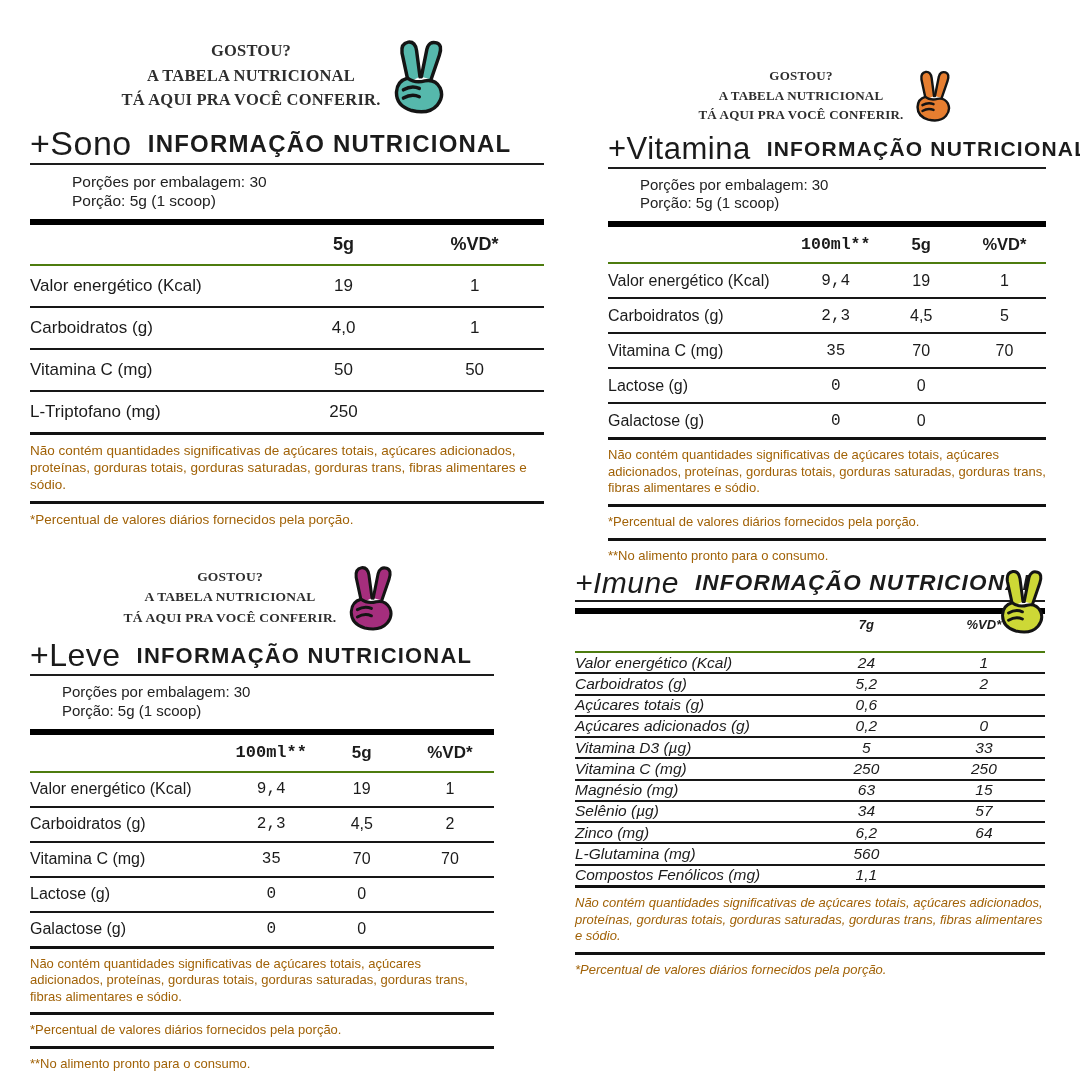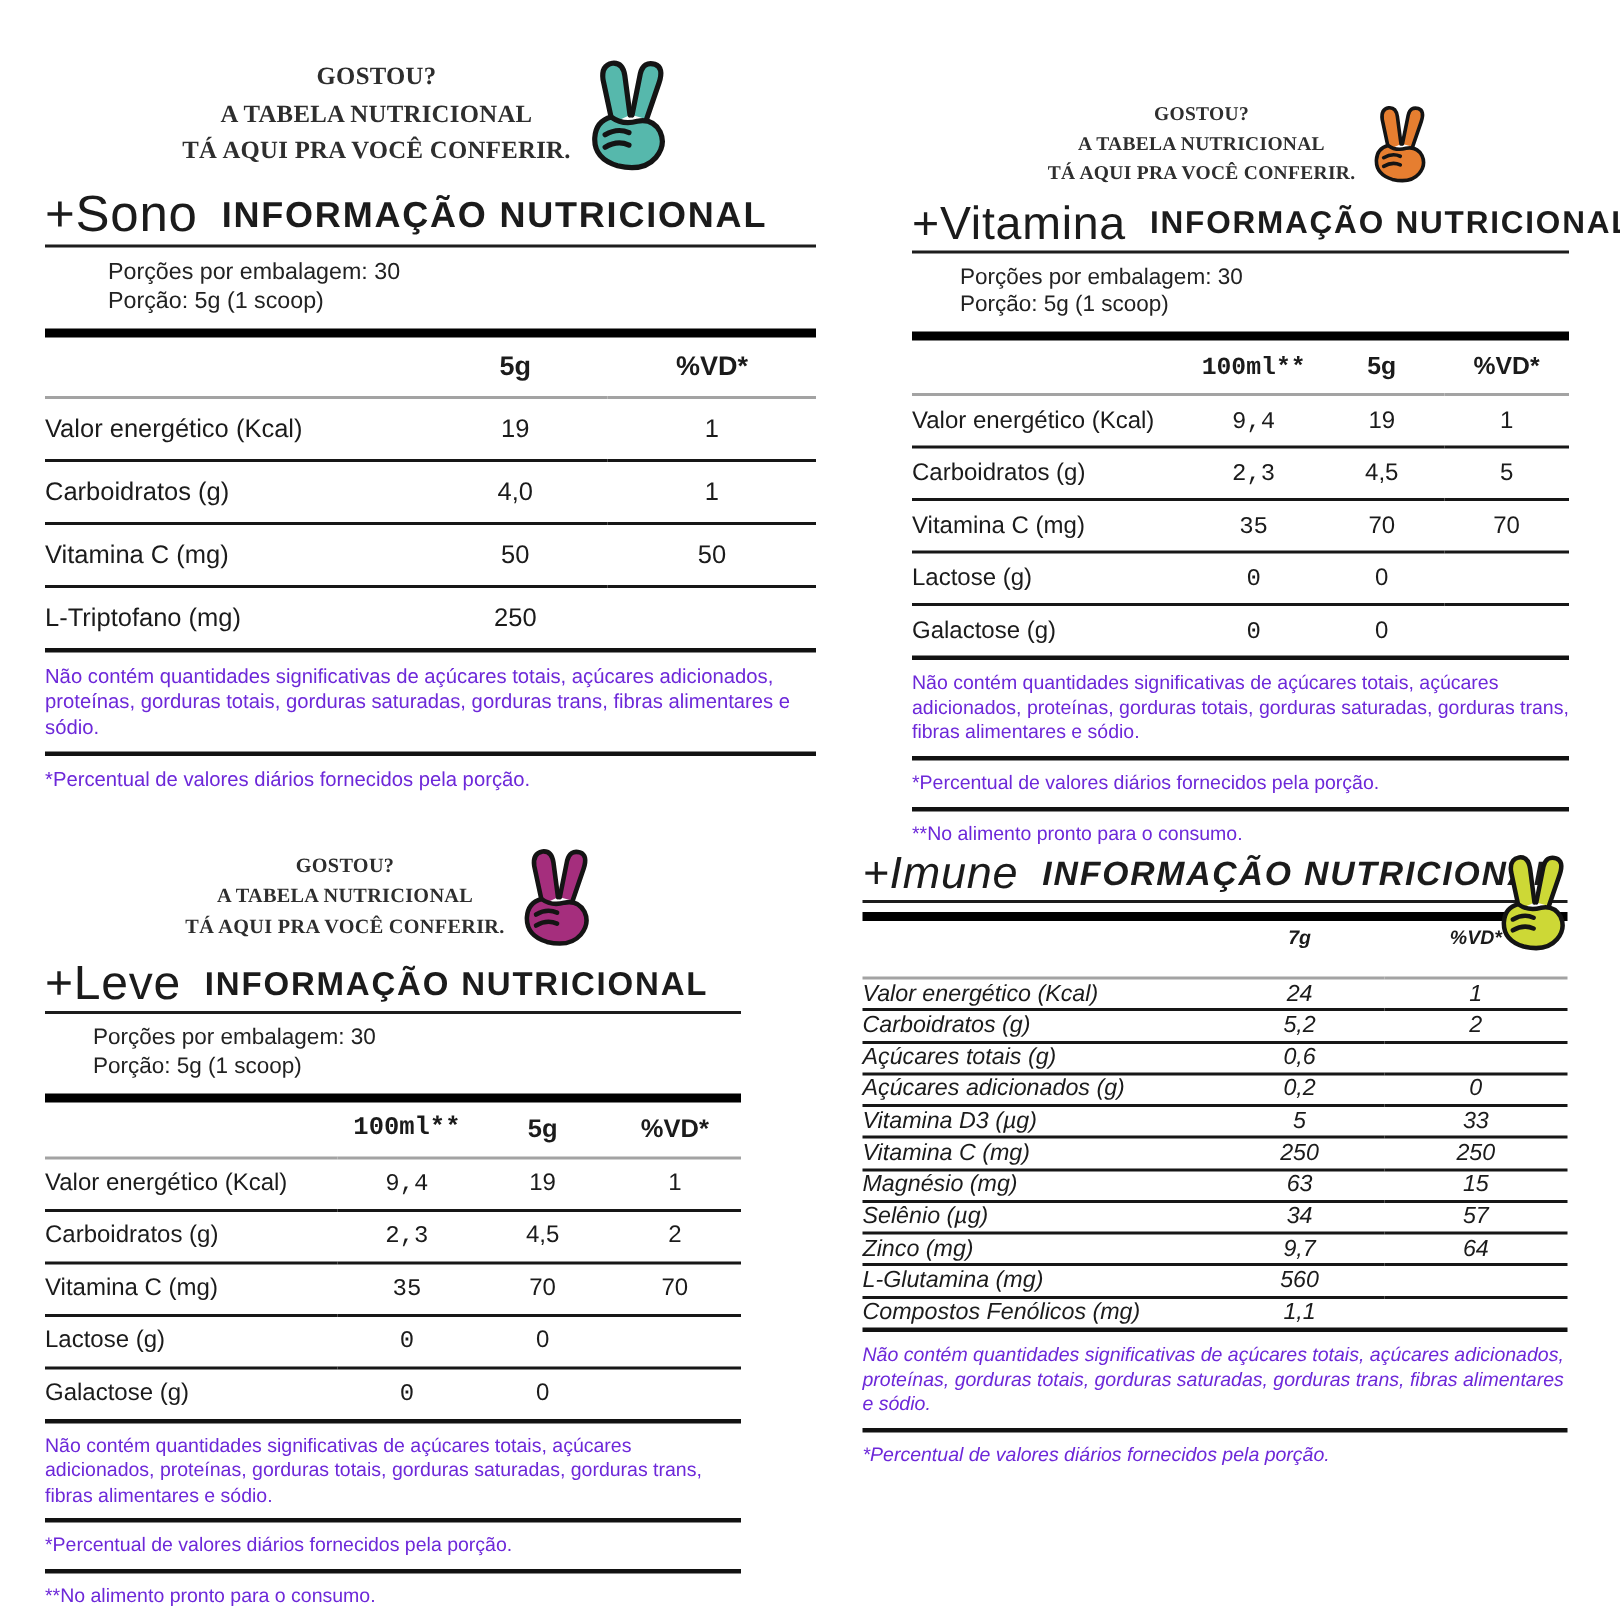--- a/index.html
+++ b/index.html
@@ -20,27 +20,27 @@
 
   .rule{width:100%;}
   .rule.thin{height:2px;background:#1d1d1d;}
   .rule.thick{height:6px;background:#000;}
   .rule.med{height:3px;background:#121212;}
 
   .servings{line-height:1.25;margin:7px 0 8px 42px;font-size:15.5px;color:#222;}
 
   table{width:100%;border-collapse:collapse;table-layout:fixed;}
   thead th{font-weight:bold;text-align:center;}
-  thead tr{border-bottom:2px solid #a3a3a3;}
+  thead tr{border-bottom:2px solid #4d7c0f;}
   tbody tr{border-top:2px solid #171717;}
   tbody tr:first-child{border-top:none;}
   td:first-child,th:first-child{text-align:left;}
   td{text-align:center;}
 
-  .note{font-size:13.5px;line-height:1.28;color:#6d28d9;margin:7px 0;}
+  .note{font-size:13.5px;line-height:1.28;color:#a16207;margin:7px 0;}
 
   
   #p-sono{left:30px;top:38px;width:514px;}
   #p-sono .gostou-text{font-size:16.5px;line-height:1.5;}
   #p-sono .peace{width:64px;height:76px;}
   #p-sono .title-row{margin-top:10px;}
   #p-sono .product{font-size:34px;}
   #p-sono .info-title{font-size:24px;}
   #p-sono thead th{font-size:18px;padding:9px 0;}
   #p-sono td{font-size:17px;padding:10px 0;}
@@ -362,21 +362,21 @@
             <td>63</td>
             <td>15</td>
           </tr>
           <tr>
             <td>Selênio (µg)</td>
             <td>34</td>
             <td>57</td>
           </tr>
           <tr>
             <td>Zinco (mg)</td>
-            <td>9,7</td>
+            <td>6,2</td>
             <td>64</td>
           </tr>
           <tr>
             <td>L-Glutamina (mg)</td>
             <td>560</td>
             <td></td>
           </tr>
           <tr>
             <td>Compostos Fenólicos (mg)</td>
             <td>1,1</td>

